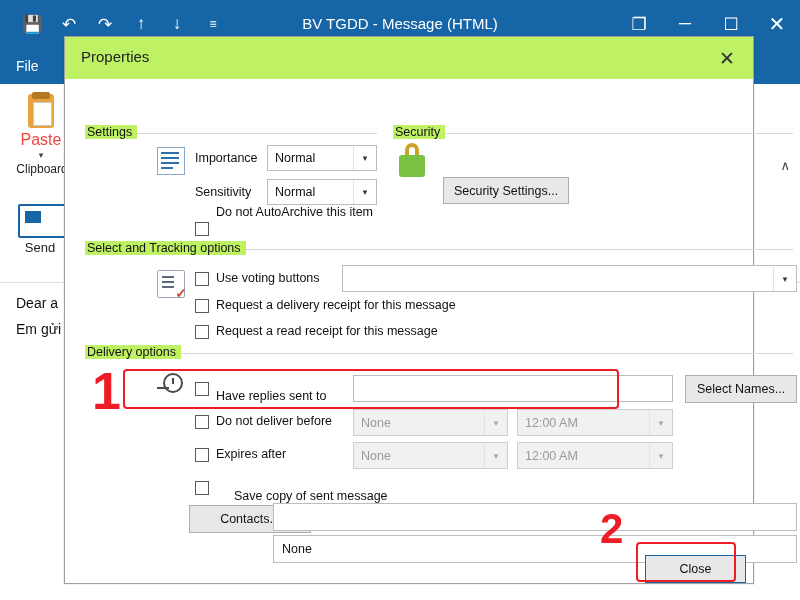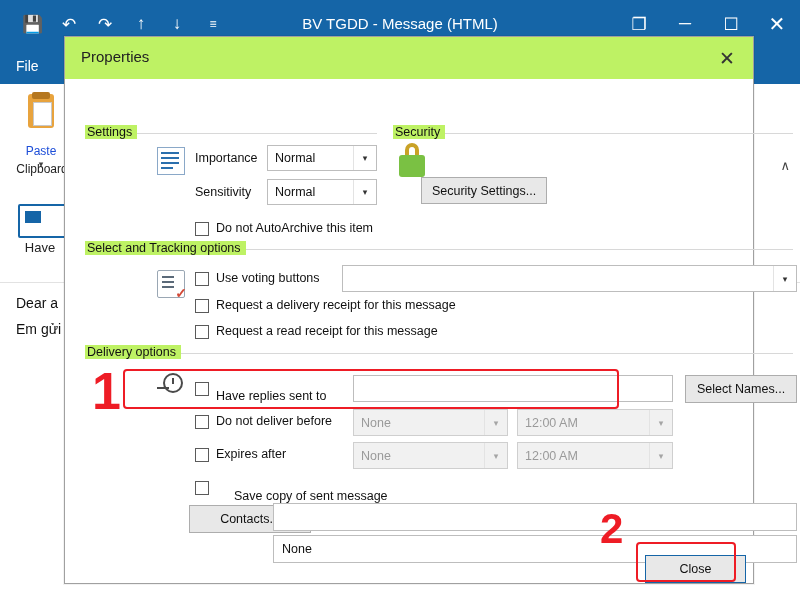--- a/index.html
+++ b/index.html
@@ -18,21 +18,21 @@
   .ol-ribbonbar{position:absolute;left:0;top:48px;width:800px;height:36px;background:#1565a7;}
   .ol-file{position:absolute;left:16px;top:50px;width:56px;height:32px;line-height:32px;color:#ffffff;font-size:14px;text-align:left;}
 
   .ol-body{position:absolute;left:0;top:84px;width:800px;height:516px;background:#ffffff;}
   .ribbon{position:absolute;left:0;top:0;width:800px;height:102px;background:#ffffff;border-bottom:1px solid #d4d4d4;}
   .grp-paste{position:absolute;left:8px;top:6px;width:66px;text-align:center;}
   .paste-ic{width:34px;height:38px;margin:2px auto 0;position:relative;}
   .paste-ic .clipb{position:absolute;left:4px;top:2px;width:26px;height:34px;background:#e8a33d;border-radius:3px;}
   .paste-ic .clipb2{position:absolute;left:8px;top:0px;width:18px;height:7px;background:#b5771f;border-radius:2px;}
   .paste-ic .sheet{position:absolute;left:9px;top:10px;width:17px;height:22px;background:#ffffff;border:1px solid #c8c8c8;}
-  .grp-label{font-size:12px;color:#1d4ed8;margin-top:14px;}
+  .grp-label{font-size:16px;color:#ef4444;margin-top:1px;}
   .grp-caret{font-size:9px;color:#444;margin-top:1px;}
   .clipboard-lbl{position:absolute;left:0px;top:78px;width:84px;text-align:center;font-size:12px;color:#222;}
   .ribbon-sep{position:absolute;left:84px;top:6px;width:1px;height:88px;background:#e0e0e0;}
   .chev{position:absolute;right:10px;top:74px;font-size:13px;color:#444;}
 
   .sendzone{position:absolute;left:0;top:102px;width:800px;height:96px;background:#ffffff;border-bottom:1px solid #e2e2e2;}
   .send-ic{position:absolute;left:18px;top:18px;width:44px;height:30px;border:2px solid #1565a7;border-radius:2px;background:#ffffff;}
   .send-ic:after{content:"";position:absolute;left:5px;top:5px;width:16px;height:12px;background:#1565a7;}
   .send-lbl{position:absolute;left:10px;top:54px;width:60px;text-align:center;font-size:13px;color:#222;}
 
@@ -111,21 +111,21 @@
         </div>
         <div class="grp-label">Paste</div>
         <div class="grp-caret">▾</div>
       </div>
       <div class="clipboard-lbl">Clipboard</div>
       <div class="ribbon-sep"></div>
       <div class="chev">∧</div>
     </div>
     <div class="sendzone">
       <div class="send-ic"></div>
-      <div class="send-lbl">Have</div>
+      <div class="send-lbl">Send</div>
     </div>
     <div class="msgtext">
       <div>Dear a</div>
       <div>Em gửi</div>
     </div>
   </div>
 
   <div class="dlg">
     <div class="dlg-title">
       <div class="t">Properties</div>
@@ -146,31 +146,31 @@
     <div class="combo" style="left:202px;top:108px;width:110px;height:26px;">
       <div class="val">Normal</div>
       <div class="arw">▾</div>
     </div>
     <div class="lbl" style="left:130px;top:148px;">Sensitivity</div>
     <div class="combo" style="left:202px;top:142px;width:110px;height:26px;">
       <div class="val">Normal</div>
       <div class="arw">▾</div>
     </div>
     <div class="cb" style="left:130px;top:185px;"></div>
-    <div class="lbl" style="left:151px;top:184px;">Do not AutoArchive this item</div>
+    <div class="lbl" style="left:151px;top:168px;">Do not AutoArchive this item</div>
 
     <div class="grp" style="left:328px;top:96px;width:404px;">
       <div class="line" style="width:400px;"></div>
       <div class="legend">Security</div>
     </div>
     <div class="lock-ic">
       <div class="lock-sh"></div>
         <div class="lock-body"></div>
     </div>
-    <div class="btn" style="left:356px;top:140px;width:126px;height:27px;">Security Settings...</div>
+    <div class="btn" style="left:378px;top:140px;width:126px;height:27px;">Security Settings...</div>
 
     <div class="grp" style="left:20px;top:212px;width:712px;">
       <div class="line" style="width:708px;"></div>
       <div class="legend">Select and Tracking options</div>
     </div>
     <div class="vote-ic">
       <b style="top:5px;"></b>
         <b style="top:10px;"></b>
         <b style="top:15px;"></b>
         <span class="chk">✓</span>

